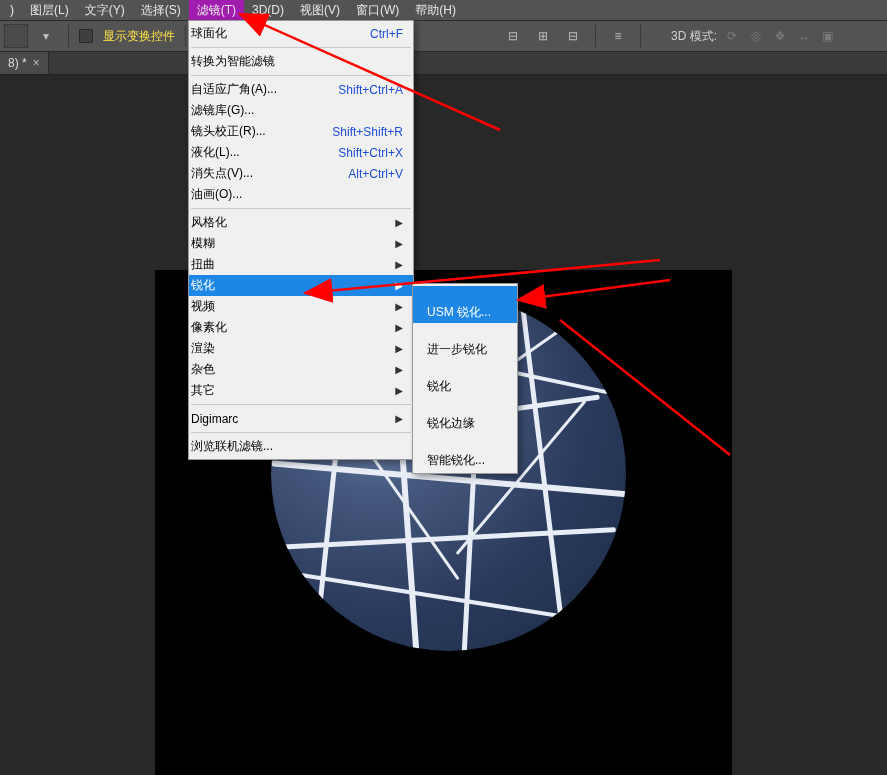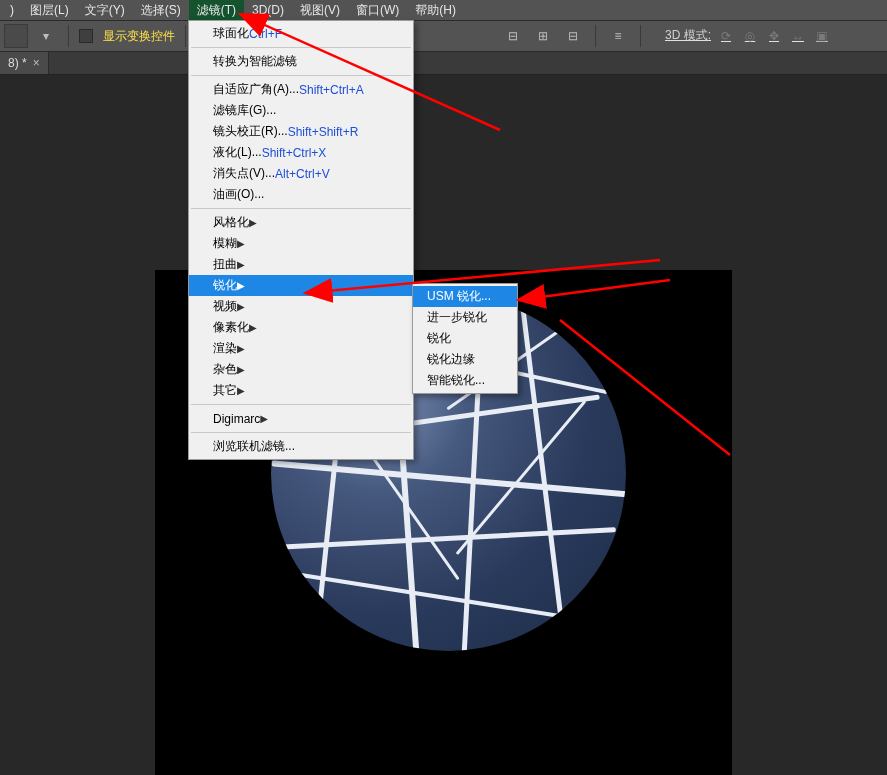--- a/index.html
+++ b/index.html
@@ -21,21 +21,21 @@
     background: #535353;
     border-bottom: 1px solid #2a2a2a;
     padding-left: 2px;
   }
   .menubar .mitem {
     padding: 2px 8px;
     color: #e6e6e6;
     cursor: default;
   }
   .menubar .mitem.active {
-    background: #14532d;
+    background: #a21caf;
   }
   .toolbar {
     height: 30px;
     background: #535353;
     border-bottom: 1px solid #2a2a2a;
     display: flex;
     align-items: center;
     padding-left: 4px;
     gap: 6px;
   }
@@ -55,21 +55,21 @@
     margin: 0 4px;
   }
   .chk {
     width: 12px; height: 12px; border: 1px solid #2a2a2a; background: #3f3f3f;
     display: inline-block; margin-right: 4px; vertical-align: middle;
   }
   .toolbar-label {
     color: #fde047;
   }
   .mode3d {
-    display: flex; align-items: flex-start; gap: 6px; margin-left: 14px; text-decoration: underline;
+    display: flex; align-items: center; gap: 6px; margin-left: 20px;
   }
   .mode3d .lbl { color: #cfcfcf; }
   .mode3d .ic { width: 18px; height: 18px; display:flex;align-items:center;justify-content:center;color:#7a7a7a;}
   .tabbar {
     height: 22px;
     background: #3a3a3a;
     border-bottom: 1px solid #222;
     display: flex;
     align-items: center;
   }
@@ -120,23 +120,23 @@
     border: 1px solid #9a9a9a;
     box-shadow: 3px 3px 6px rgba(0,0,0,.35);
     color: #000;
     padding: 2px 0;
     z-index: 20;
   }
   .dropdown .row {
     display: flex;
     align-items: center;
     height: 21px;
-    padding: 0 10px 0 24px;
+    padding: 0 10px 0 2px;
     cursor: default;
-    justify-content: flex-start;
+    justify-content: space-between;
   }
   .dropdown .row.sel {
     background: #1e87e6;
     color: #fff;
   }
   .dropdown .sep {
     height: 1px;
     background: #c8c8c8;
     margin: 3px 2px;
   }
@@ -152,21 +152,21 @@
     width: 104px;
     background: #f0f0f0;
     border: 1px solid #9a9a9a;
     box-shadow: 3px 3px 6px rgba(0,0,0,.35);
     color: #000;
     padding: 2px 0;
     z-index: 21;
   }
   .submenu .row {
     display: flex; align-items:center;
-    height: 21px; padding: 0 10px 0 14px; cursor: default;
+    height: 21px; padding: 16px 10px 0 14px; cursor: default;
   }
   .submenu .row.sel {
     background: #1e87e6; color: #fff;
   }
   
   svg.anno {
     position: absolute;
     left: 0; top: 0;
     pointer-events: none;
     z-index: 50;

